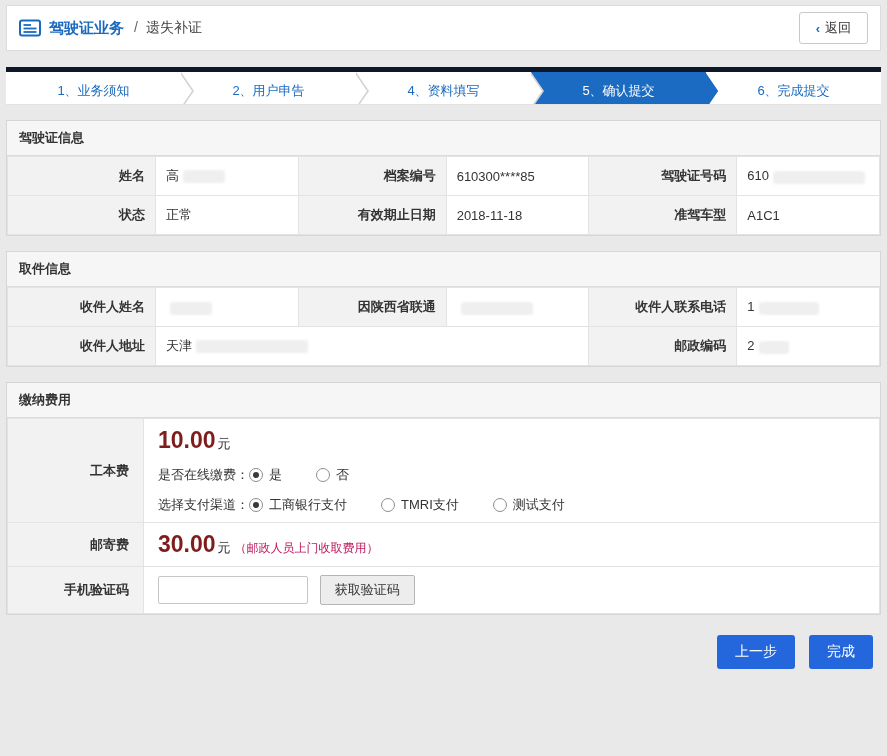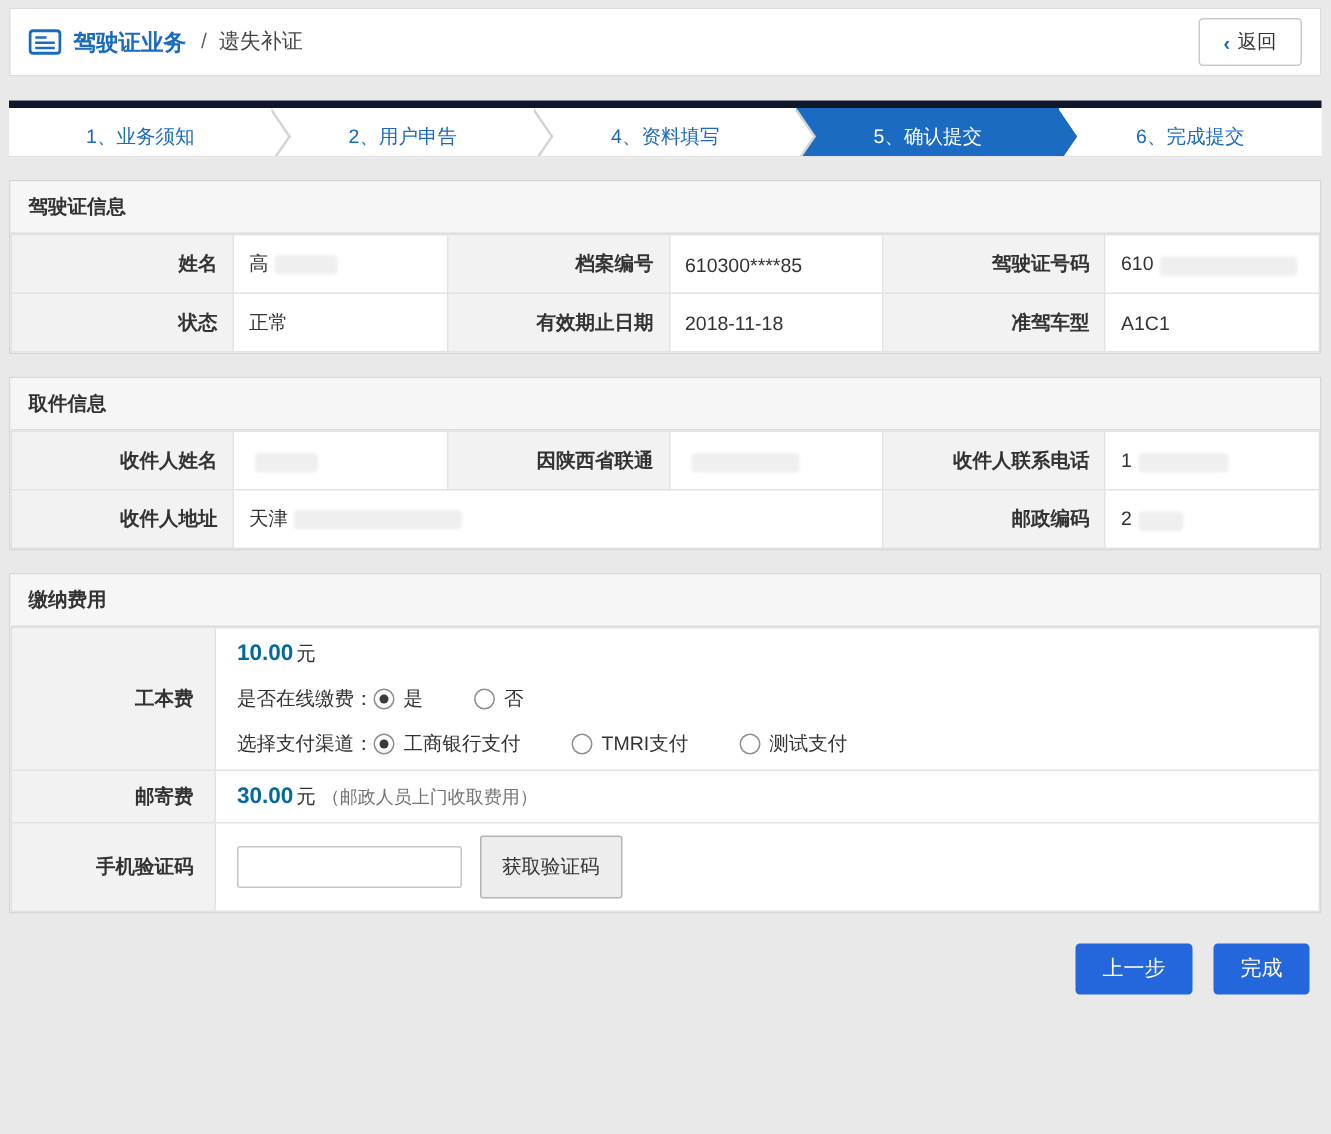--- a/index.html
+++ b/index.html
@@ -75,40 +75,40 @@
     display:inline-block; height:13px; background:#efefef; border-radius:3px;
     vertical-align:middle; margin-left:4px; filter:blur(1px);
   }
   .w30{width:30px;} .w40{width:42px;} .w60{width:60px;} .w70{width:72px;}
   .w90{width:92px;} .w110{width:112px;}
 
   
   table.pay { width:100%; border-collapse:collapse; }
   table.pay td { border:1px solid #e3e3e3; padding:8px 14px; vertical-align:middle; }
   table.pay td.lbl { width:136px; text-align:right; background:#f2f2f2; font-weight:bold; }
-  .amount { color:#0369a1; font-size:15px; font-weight:bold; }
+  .amount { color:#7f1d1d; font-size:23px; font-weight:bold; }
   .unit { color:#333; font-size:13px; margin-left:2px; }
   .pay-line { margin-top:12px; display:flex; align-items:center; }
   .pay-line-label { color:#333; }
   .radio-item { display:inline-flex; align-items:center; margin-right:34px; cursor:pointer; }
   .radio {
     width:14px; height:14px; border:1px solid #8e8e8e; border-radius:50%;
     background:#fff; display:inline-block; position:relative; margin-right:6px;
   }
   .radio.checked::after {
     content:""; position:absolute; left:3px; top:3px; width:6px; height:6px;
     border-radius:50%; background:#3a3a3a;
   }
-  .note-red { color:#737373; font-size:12px; margin-left:4px;margin-top:44px; }
+  .note-red { color:#be185d; font-size:12px; margin-left:4px;margin-top:44px; }
   .captcha-input {
     width:150px; height:28px; border:1px solid #c6c6c6; border-radius:2px;
     padding:0 6px; font-size:13px; font-family:inherit;
   }
   .captcha-btn {
-    margin-left:8px; height:42px; padding:0 14px;
+    margin-left:8px; height:30px; padding:0 14px;
     background:#ededed; border:1px solid #b5b5b5; border-radius:2px;
     font-size:13px; color:#333; cursor:pointer; font-family:inherit;
   }
   .sms-note { color:#cc2a25; line-height:1.8; font-size:13px; padding:4px 2px; }
 
   
   .footer-actions {
     margin-top:20px; display:flex; justify-content:flex-end; gap:14px; padding-right:8px;
   }
   .btn-blue {

